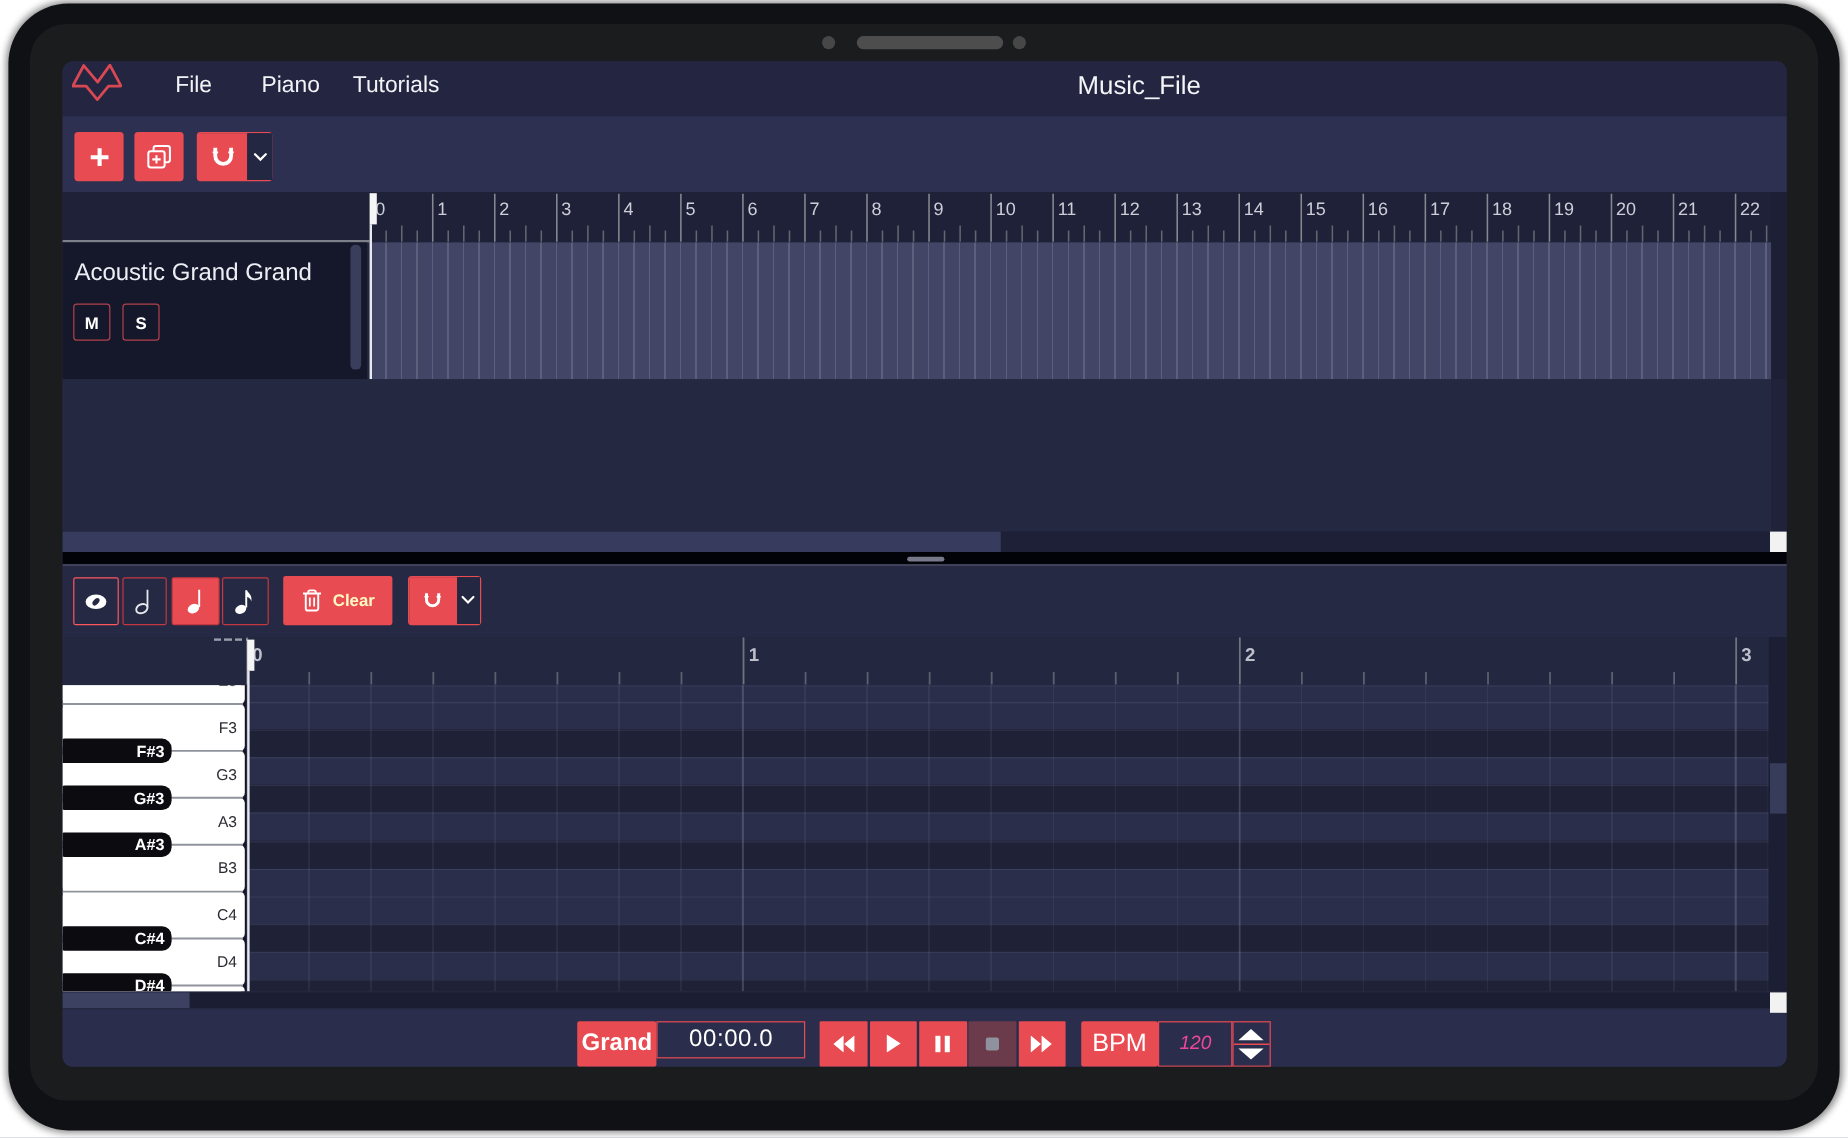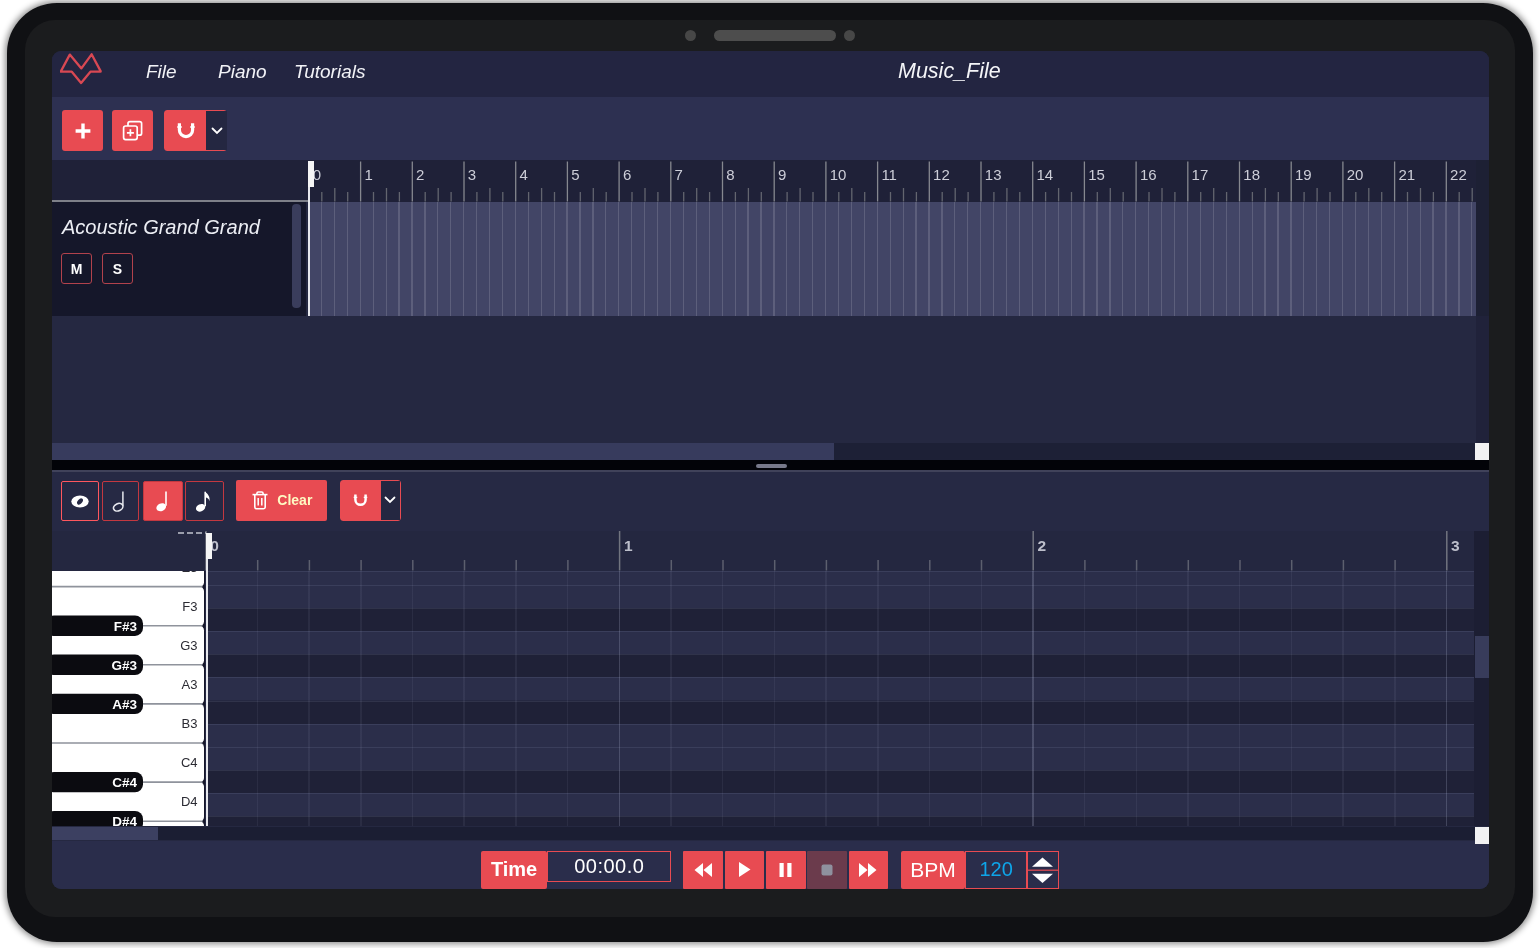--- a/index.html
+++ b/index.html
@@ -3,21 +3,21 @@
 html,body{margin:0;padding:0;background:#ffffff;}
 body{width:1540px;height:948px;position:relative;font-family:"Liberation Sans",sans-serif;overflow:hidden;}
 .abs{position:absolute;}
 #frame-outer{left:7px;top:3px;width:1526px;height:939px;background:#101114;border-radius:50px;box-shadow:0 0 6px 2px rgba(0,0,0,.45);}
 #frame-bezel{left:25px;top:20px;width:1490px;height:897px;background:#1b1c1e;border-radius:30px;}
 #cam1{left:685px;top:30px;width:11px;height:11px;border-radius:50%;background:#474747;}
 #spk{left:714px;top:30px;width:122px;height:11px;border-radius:6px;background:#4d4d4d;}
 #cam2{left:844px;top:30px;width:11px;height:11px;border-radius:50%;background:#474747;}
 #screen{left:52px;top:51px;width:1437px;height:838px;background:#252841;border-radius:9px;overflow:hidden;}
 .rbtn{position:absolute;background:#e84b52;border-radius:3px;display:flex;align-items:center;justify-content:center;}
-.txt{position:absolute;white-space:nowrap;font-style:italic;}
+.txt{position:absolute;white-space:nowrap;}
 </style></head><body>
 <div class="abs" id="frame-outer"></div>
 <div class="abs" id="frame-bezel"></div>
 <div class="abs" id="cam1"></div>
 <div class="abs" id="spk"></div>
 <div class="abs" id="cam2"></div>
 <div class="abs" id="screen">
 
 <div class="abs" style="left:0;top:0;width:1437px;height:46px;background:#232541;"></div>
 <svg class="abs" style="left:8px;top:2px;" width="42" height="32" viewBox="0 0 42 32">
@@ -216,21 +216,21 @@
       <rect x="-6" y="200.9" width="97" height="20.4" rx="8" fill="#0b0b10"></rect>
       <text x="85" y="215.9" font-size="13.5" font-weight="bold" fill="#fff" text-anchor="end">C#4</text>
       <rect x="-6" y="240.0" width="97" height="20.4" rx="8" fill="#0b0b10"></rect>
       <text x="85" y="255.0" font-size="13.5" font-weight="bold" fill="#fff" text-anchor="end">D#4</text>
 </svg>
 <div class="abs" style="left:0;top:775.8px;width:1437px;height:13.6px;background:#1b1e33;"></div>
 <div class="abs" style="left:0;top:775.8px;width:106px;height:13.6px;background:#3c4061;"></div>
 <div class="abs" style="left:0;top:790.4px;width:1437px;height:47.7px;background:#2a2d4b;"></div>
 <div class="abs" style="left:1423px;top:776.2px;width:14px;height:17px;background:#f2f2f3;"></div>
 <div class="rbtn" style="left:429px;top:799.6px;width:66.2px;height:38.7px;border-radius:2px;">
-      <span style="font-size:20px;font-weight:600;color:#fff;">Time</span>
+      <span style="font-size:20px;font-weight:600;color:#fff;">Grand</span>
     </div>
 <div class="abs" style="left:495.2px;top:799.6px;width:124.2px;height:31px;border:1px solid #e84b52;box-sizing:border-box;display:flex;align-items:center;justify-content:center;">
 <span style="font-size:20px;color:#fff;letter-spacing:0.5px;">00:00.0</span>
     </div>
 <div class="abs" style="left:631.4px;top:799.6px;width:39.7px;height:38.7px;background:#e84b52;display:flex;align-items:center;justify-content:center;border-radius:1px;">
       <svg width="20" height="14" viewBox="0 0 20 14">
         <path d="M10 0 L10 14 L1.5 7 Z M19 0 L19 14 L10.5 7 Z" fill="#fff"></path>
       </svg>
     </div>
 <div class="abs" style="left:672.7px;top:799.6px;width:39.7px;height:38.7px;background:#e84b52;display:flex;align-items:center;justify-content:center;border-radius:1px;">
@@ -251,20 +251,20 @@
     </div>
 <div class="abs" style="left:796.6px;top:799.6px;width:39.7px;height:38.7px;background:#e84b52;display:flex;align-items:center;justify-content:center;border-radius:1px;">
       <svg width="20" height="14" viewBox="0 0 20 14">
         <path d="M1 0 L9.5 7 L1 14 Z M10 0 L18.5 7 L10 14 Z" fill="#fff"></path>
       </svg>
     </div>
 <div class="rbtn" style="left:848.8px;top:799.6px;width:64.3px;height:38.7px;border-radius:2px;">
       <span style="font-size:21px;font-weight:500;color:#fff;">BPM</span>
     </div>
 <div class="abs" style="left:913.1px;top:799.6px;width:62.2px;height:38.7px;border:1px solid #e84b52;box-sizing:border-box;display:flex;align-items:center;justify-content:center;">
-<span style="font-size:20px;color:#0ea5e9;">120</span>
+<span style="font-size:16px;color:#ec4899;font-style:italic;">120</span>
     </div>
 <div class="abs" style="left:975.3px;top:799.6px;width:32.1px;height:38.7px;border:1px solid #e84b52;box-sizing:border-box;">
 <svg width="30" height="37" viewBox="0 0 30 37">
 <path d="M14.5 5.5 L25 14.8 L4 14.8 Z" fill="#fff"></path>
 <path d="M14.5 31 L4 21.7 L25 21.7 Z" fill="#fff"></path>
 <path d="M0 18.2 H30" stroke="#e84b52" stroke-width="1.2"></path>
 </svg></div>
 </div>
 </body></html>

